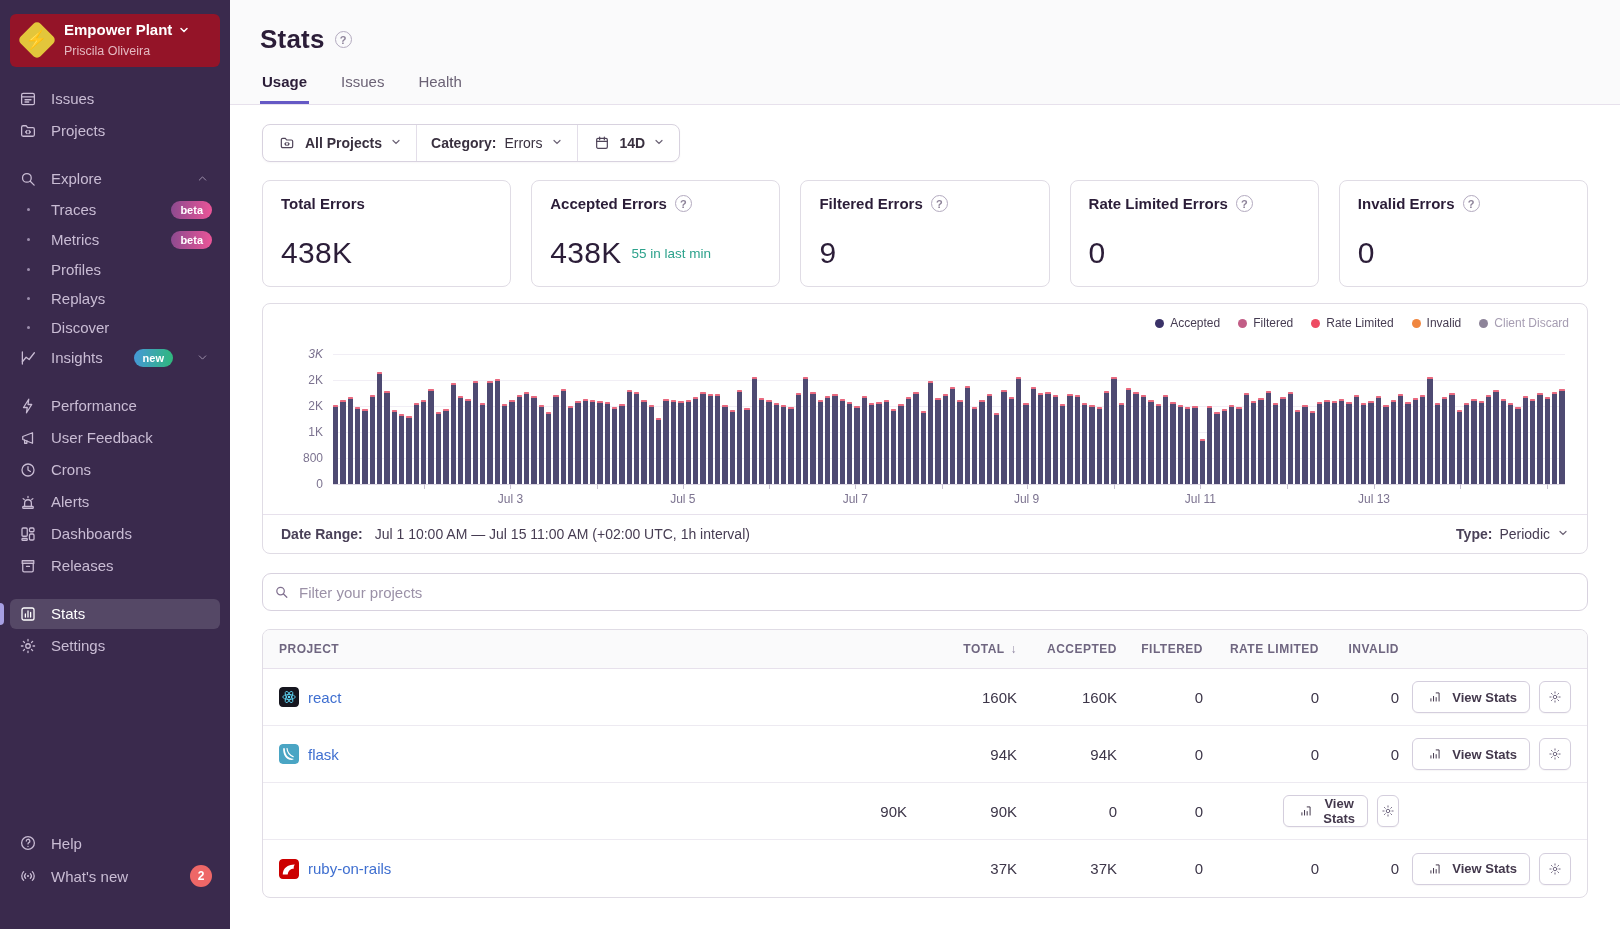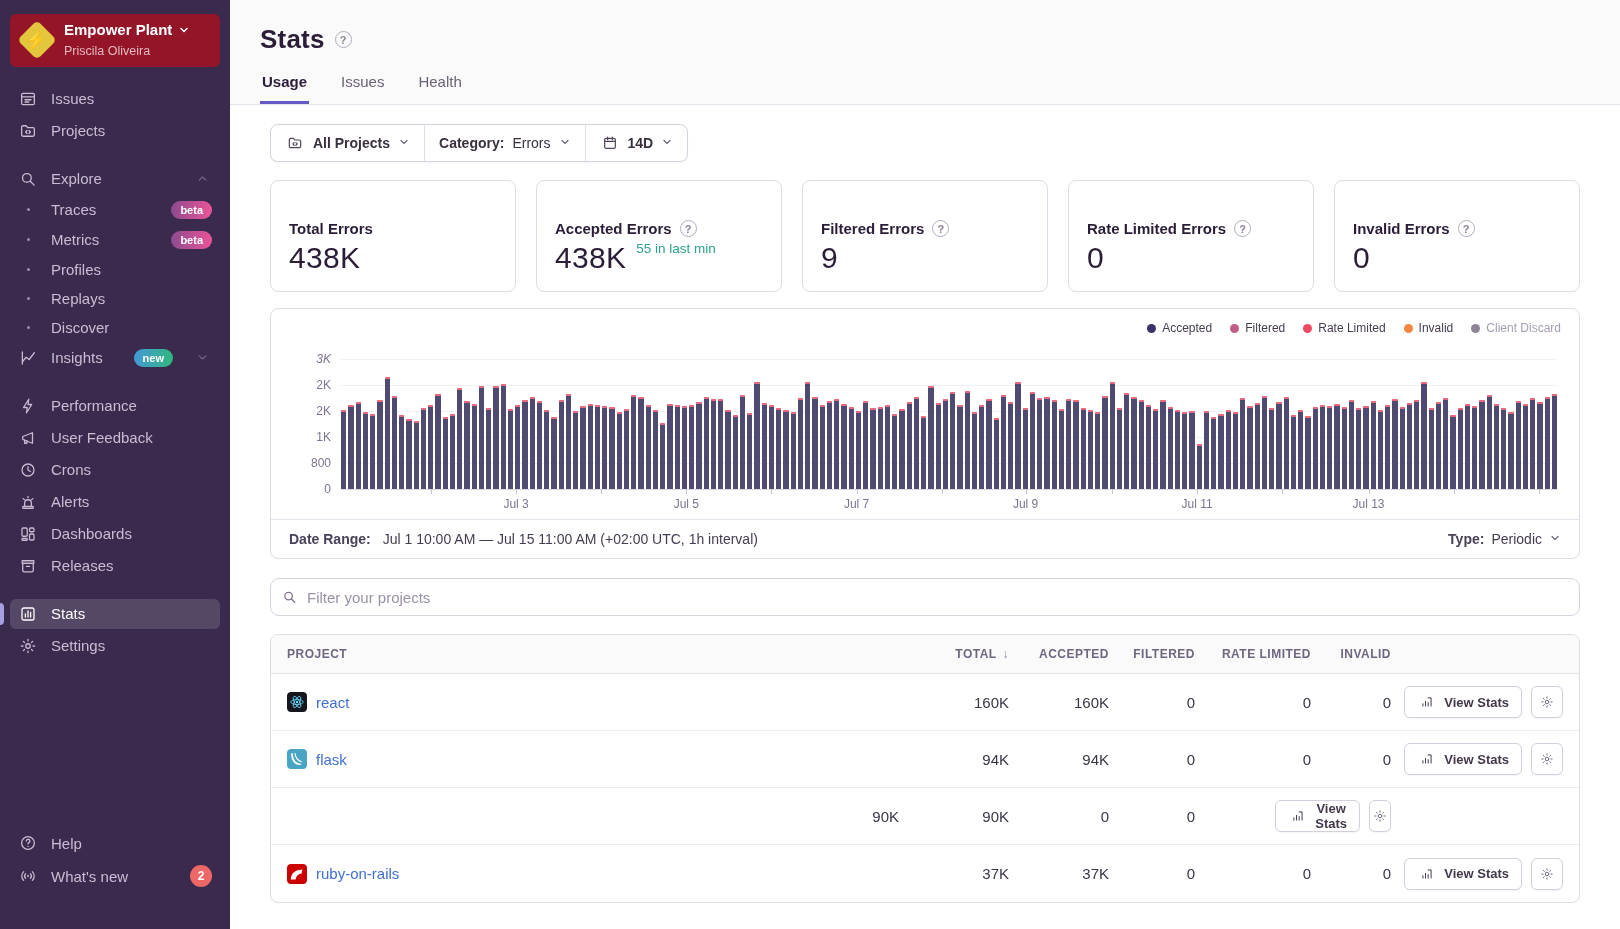--- a/index.html
+++ b/index.html
@@ -46,34 +46,34 @@
   .main { flex:1; display:flex; flex-direction:column; min-width:0; background:#fff; }
   .page-header { background:#fafafb; border-bottom:1px solid #e7e1ec; padding:24px 30px 0; }
   .title-row { display:flex; align-items:center; gap:10px; }
   .page-title { font-size:26px; font-weight:bold; color:#2b1d38; letter-spacing:.2px; }
   .qmark { width:17px; height:17px; border:1.3px solid #b3aabf; border-radius:50%; color:#8d8399;
            font-size:11px; font-weight:bold; display:inline-flex; align-items:center; justify-content:center; flex:none; }
   .tabs { display:flex; gap:30px; margin-top:18px; }
   .tab { font-size:15px; color:#6b6275; padding:0 2px 11px; border-bottom:3px solid transparent; cursor:pointer; }
   .tab.active { color:#2b1d38; font-weight:bold; border-bottom-color:#6559c5; }
 
-  .content { padding:19px 40px 0; flex:1; overflow:hidden; }
+  .content { padding:19px 32px 0; flex:1; overflow:hidden; }
 
   .filter-bar { display:inline-flex; align-items:stretch; background:#fff; border:1px solid #d8d2df;
                 border-radius:8px; height:38px; box-shadow:0 1px 2px rgba(43,29,56,.04); }
   .filter-seg { display:flex; align-items:center; gap:8px; padding:0 14px; font-size:14px; color:#39303f; cursor:pointer; }
   .filter-seg + .filter-seg { border-left:1px solid #e3deе9; border-left:1px solid #e3dee9; }
   .filter-seg .bold { font-weight:bold; }
   .filter-seg .icn svg { width:16px; height:16px; color:#50455a; }
   .filter-chev svg { width:12px; height:12px; color:#6b6275; }
 
   .cards { display:flex; gap:20px; margin-top:18px; }
   .card { flex:1; border:1px solid #e0dce5; border-radius:8px; background:#fff; padding:14px 18px 16px; }
-  .card-title { display:flex; align-items:flex-start; gap:8px; font-size:15px; font-weight:bold; color:#2b1d38;margin-top:25px; }
-  .card-value-row { margin-top:4px; display:flex; align-items:flex-start; gap:10px; }
+  .card-title { display:flex; align-items:flex-start; gap:8px; font-size:15px; font-weight:bold; color:#2b1d38; }
+  .card-value-row { margin-top:24px; display:flex; align-items:center; gap:10px; }
   .card-value { font-size:30px; color:#2b1d38; font-weight:500; letter-spacing:.3px; }
   .card-sub { font-size:13.5px; color:#2da28c; }
 
   
   .chart-card { margin-top:16px; border:1px solid #e0dce5; border-radius:8px; background:#fff; }
   .chart-body { padding:12px 18px 4px; }
   .legend { display:flex; justify-content:flex-end; gap:18px; font-size:12px; color:#463c52; }
   .legend-item { display:flex; align-items:center; gap:6px; cursor:pointer; }
   .legend-dot { width:9px; height:9px; border-radius:50%; }
   .legend-item.muted { color:#a69db2; }

